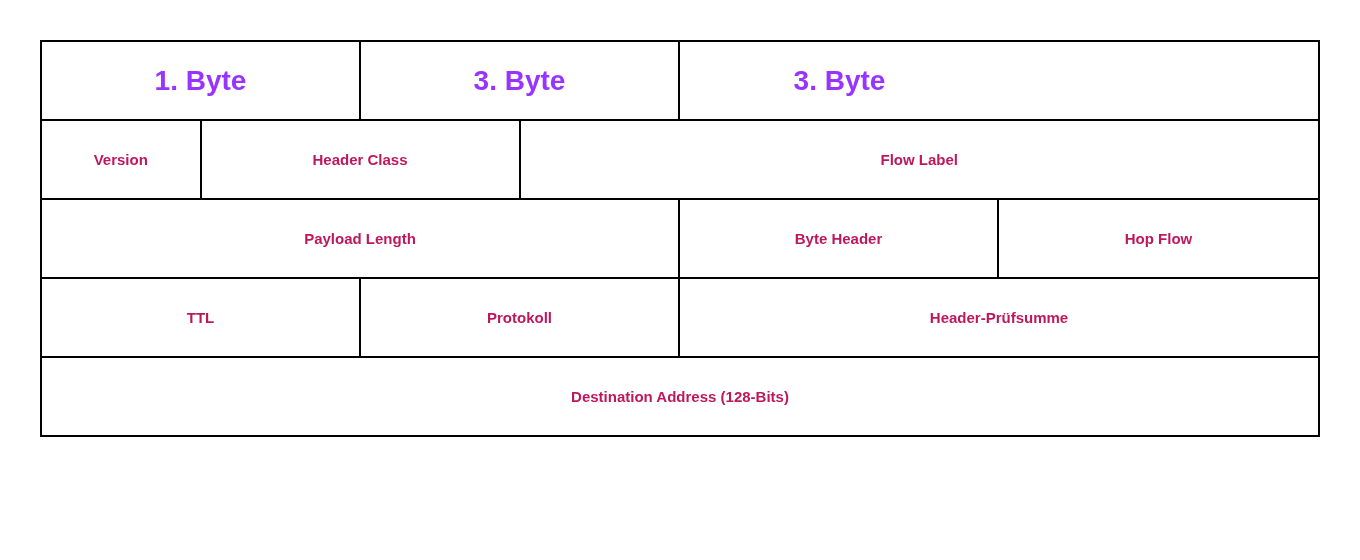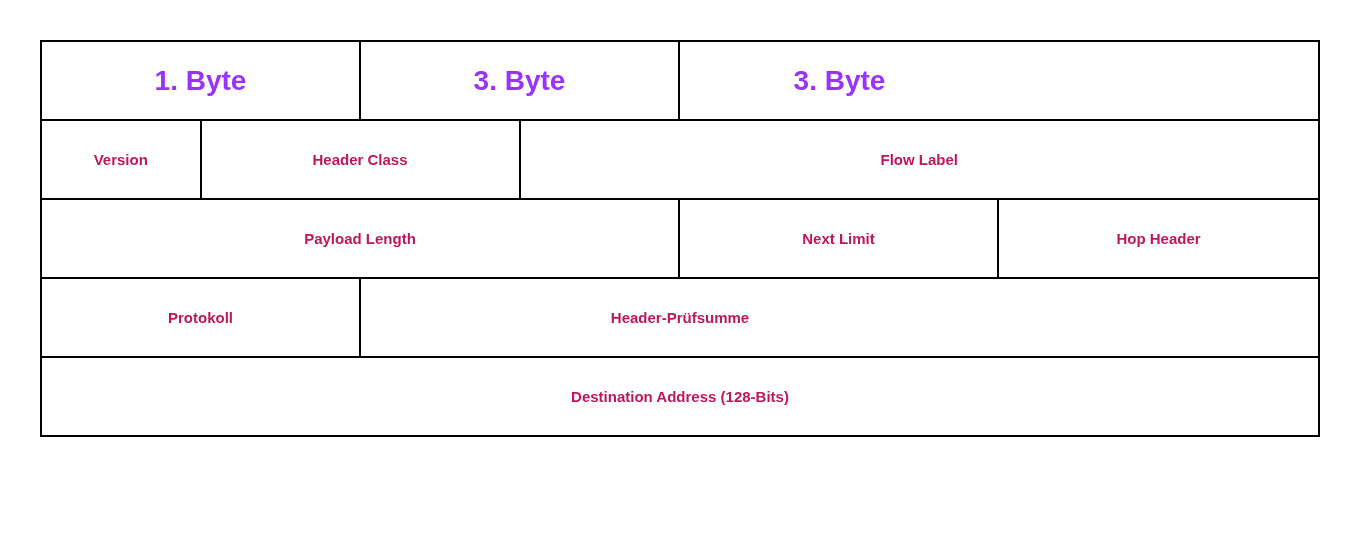--- a/index.html
+++ b/index.html
@@ -75,25 +75,26 @@
     </div>
 
     <div class="row">
       <div class="cell b4 field-label">Version</div>
       <div class="cell b8 field-label">Header Class</div>
       <div class="cell b20 field-label">Flow Label</div>
     </div>
 
     <div class="row">
       <div class="cell b16 field-label">Payload Length</div>
-      <div class="cell b8 field-label">Next Limit</div>
-      <div class="cell b8 field-label">Hop Header</div>
+      <div class="cell b8 field-label">Byte Header</div>
+      <div class="cell b8 field-label">Hop Flow</div>
     </div>
 
     <div class="row">
+      <div class="cell b8 field-label">TTL</div>
       <div class="cell b8 field-label">Protokoll</div>
       <div class="cell b16 field-label">Header-Prüfsumme</div>
     </div>
 
 
     <div class="row">
       <div class="cell b32 field-label">Destination Address (128-Bits)</div>
     </div>
 
   </div>

